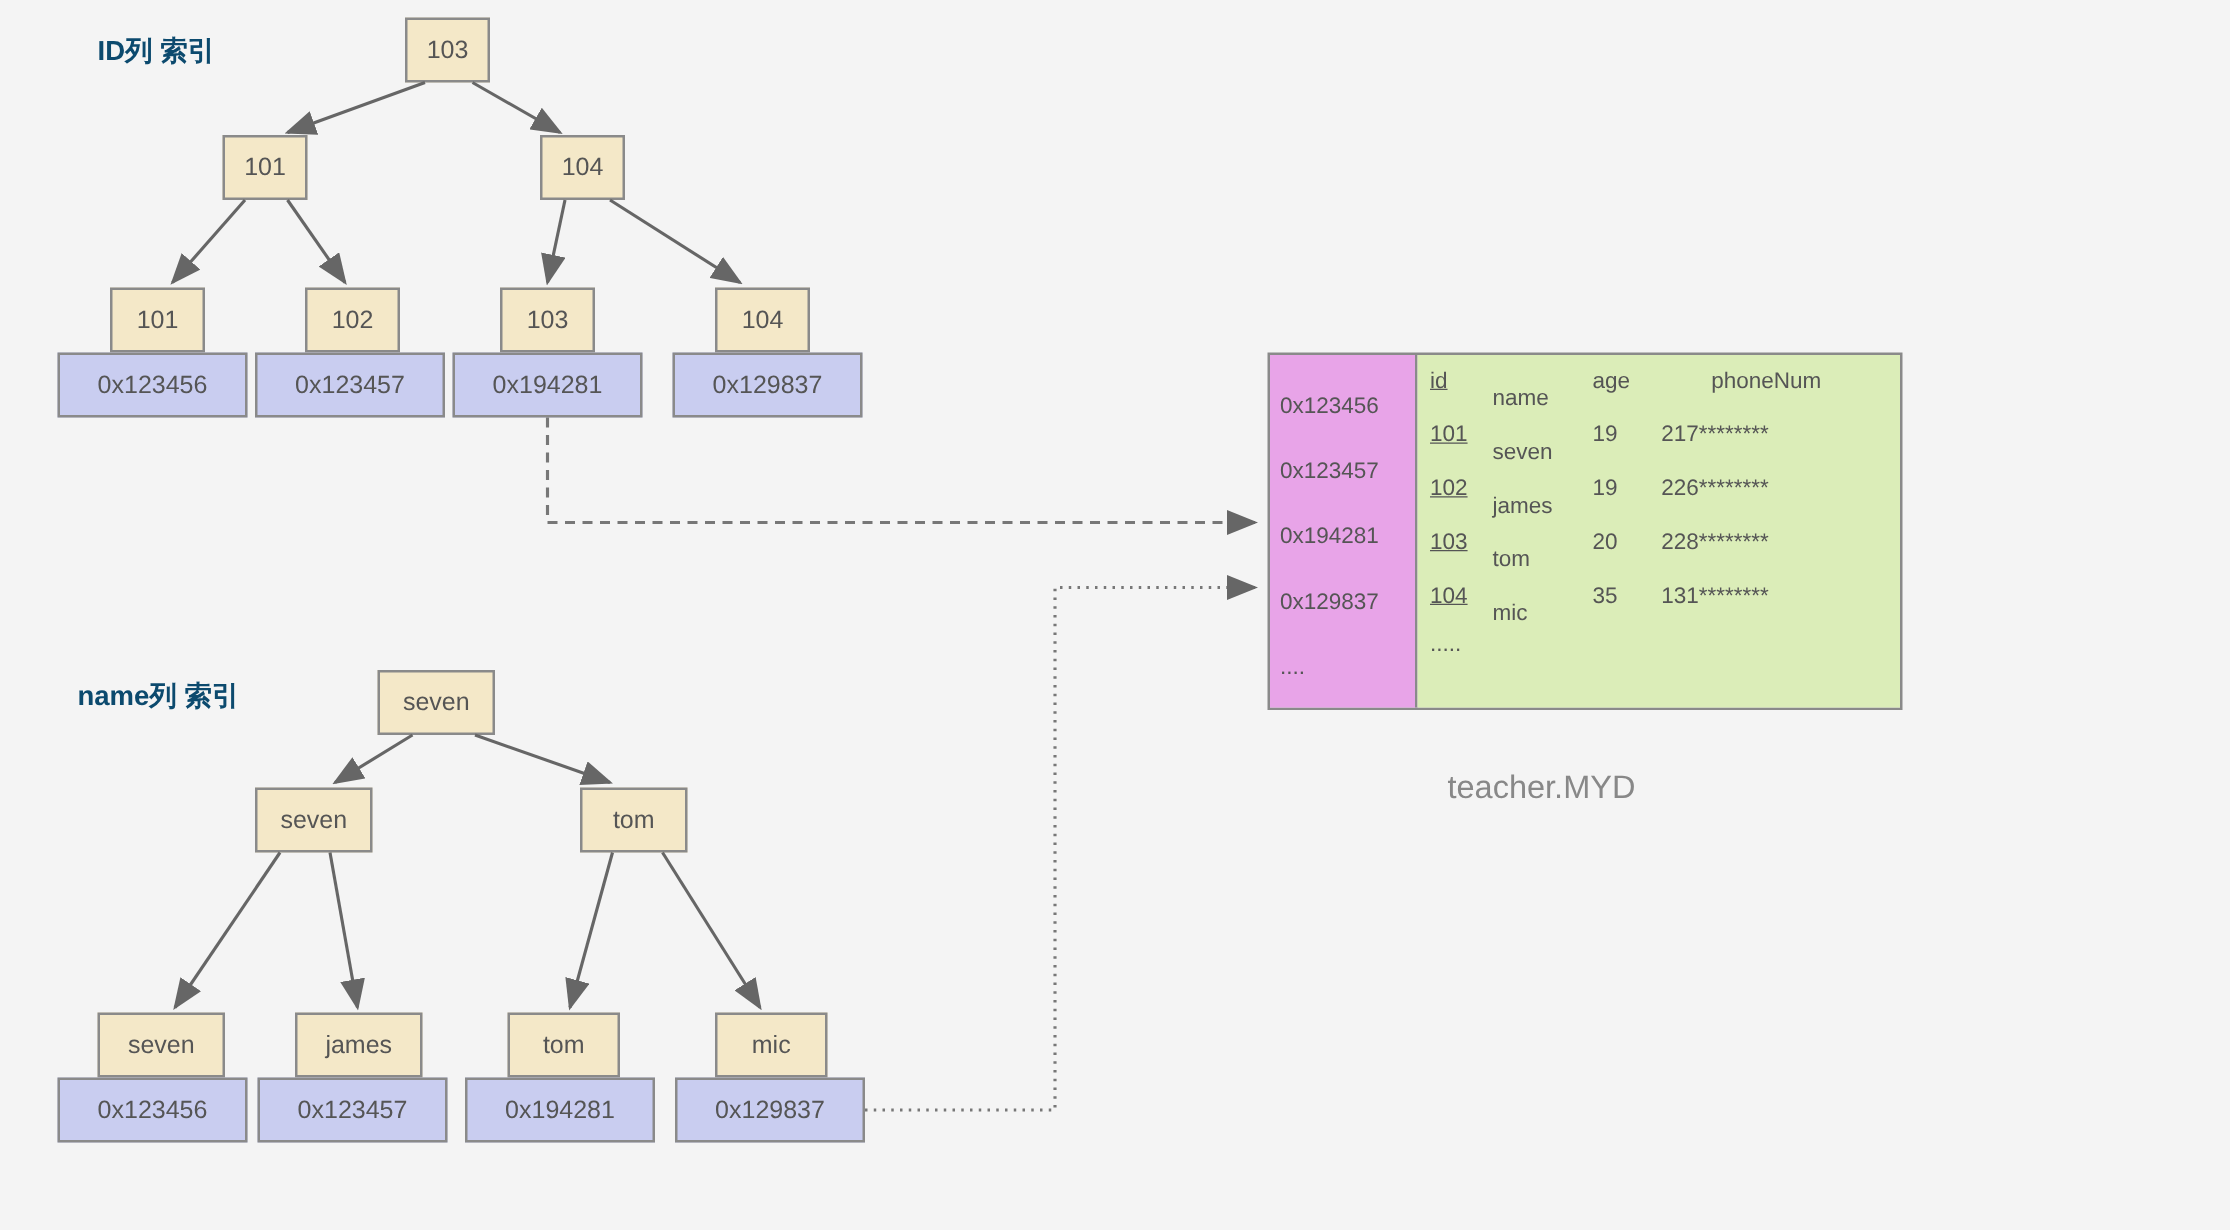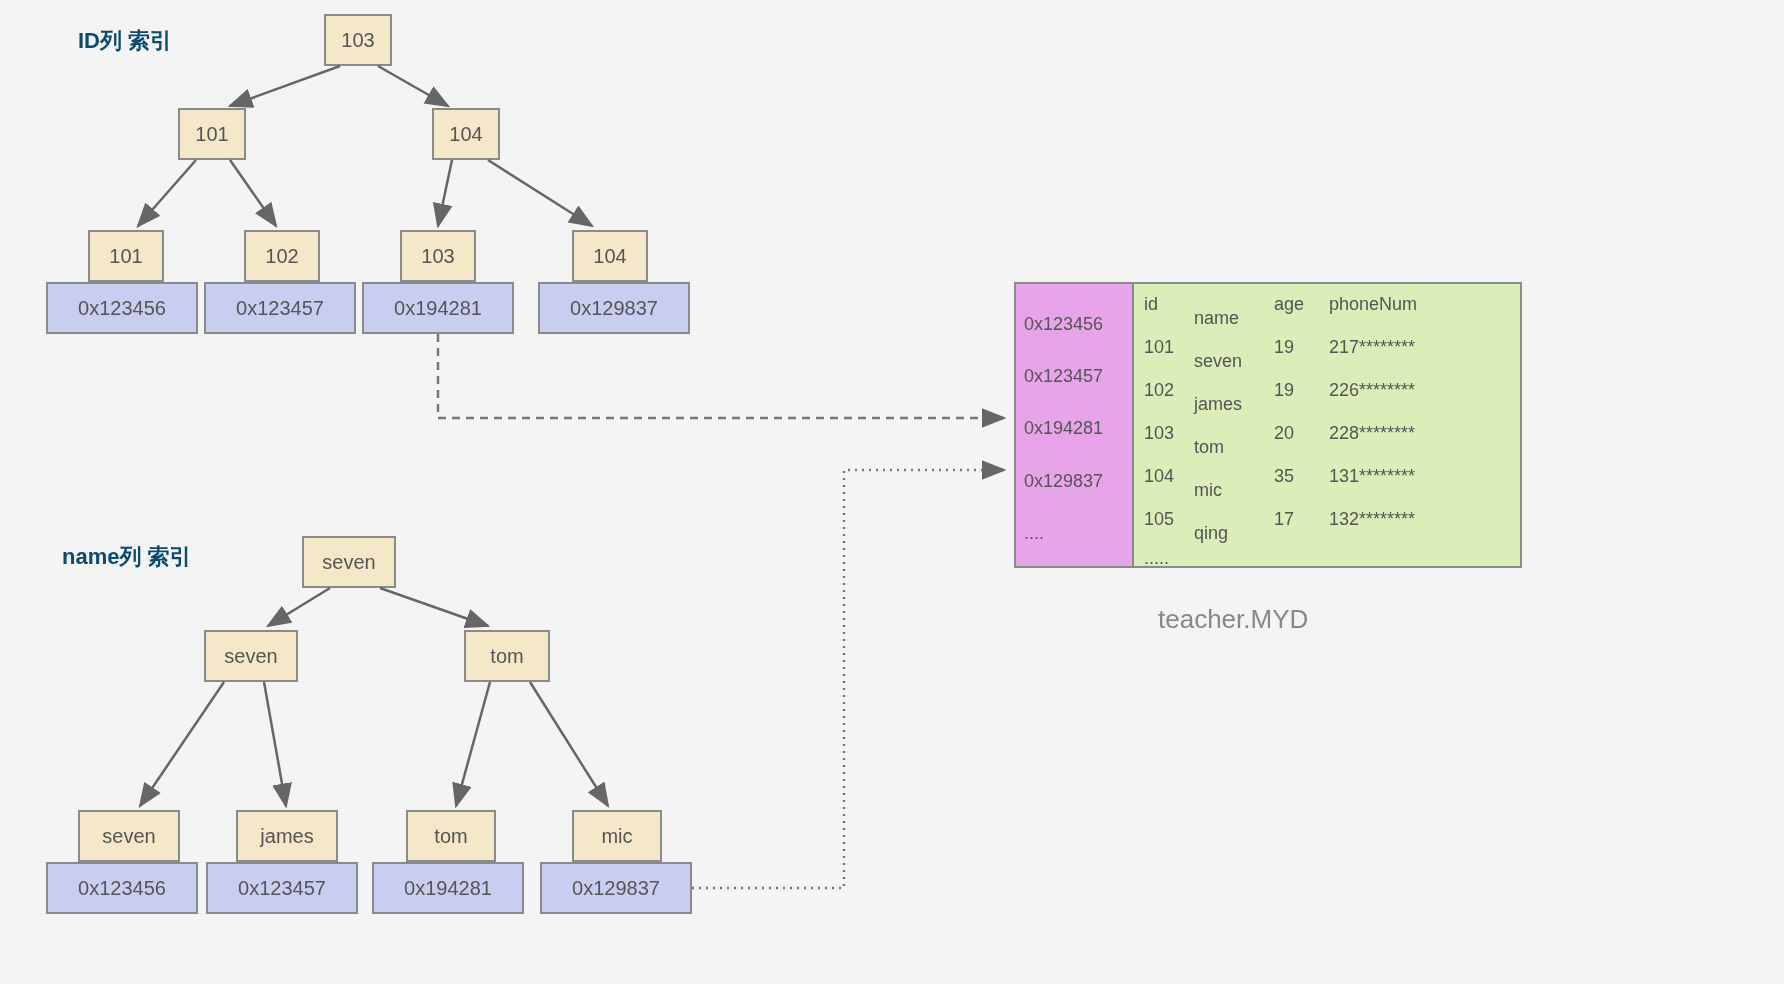--- a/index.html
+++ b/index.html
@@ -68,32 +68,33 @@
     background: #dbedb8;
     font-size: 18px;
     color: #555;
     box-sizing: border-box;
     padding: 6px 10px;
   }
   .data-row {
     display: flex;
     padding: 4px 0;
   }
-  .data-row .c1 { width: 50px; }
+  .data-row .c1 { width: 50px; text-decoration: underline; }
   .data-row .c2 { width: 80px; margin-top: 14px; }
   .data-row .c3 { width: 55px; }
   .data-row .c4 { flex: 1; }
   .header-row .c1 { width: 50px; }
   .header-row .c2 { width: 80px; }
   .header-row .c3 { width: 55px; }
-  .header-row .c4 { flex: 1; }
+  .header-row .c4 { flex: 1; margin-left: 40px; }
   .table-caption {
     position: absolute;
     font-size: 26px;
     color: #888;
+    margin-top: 10px;
   }
   svg.arrows {
     position: absolute;
     left: 0;
     top: 0;
     width: 1784px;
     height: 984px;
     pointer-events: none;
   }
 </style>
@@ -167,26 +168,20 @@
       <span class="c2">tom</span>
       <span class="c3">20</span>
       <span class="c4">228********</span>
     </div>
     <div class="data-row">
       <span class="c1">104</span>
       <span class="c2">mic</span>
       <span class="c3">35</span>
       <span class="c4">131********</span>
     </div>
-    <div class="data-row">
-      <span class="c1">105</span>
-      <span class="c2">qing</span>
-      <span class="c3">17</span>
-      <span class="c4">132********</span>
-    </div>
     <div>.....</div>
   </div>
 </div>
 <div class="table-caption" style="left:1158px; top:604px;">teacher.MYD</div>
 
 <svg class="arrows">
   <defs>
     <marker id="arrowhead" markerWidth="10" markerHeight="8" refX="9" refY="4" orient="auto">
       <polygon points="0 0, 10 4, 0 8" fill="#666"></polygon>
     </marker>

